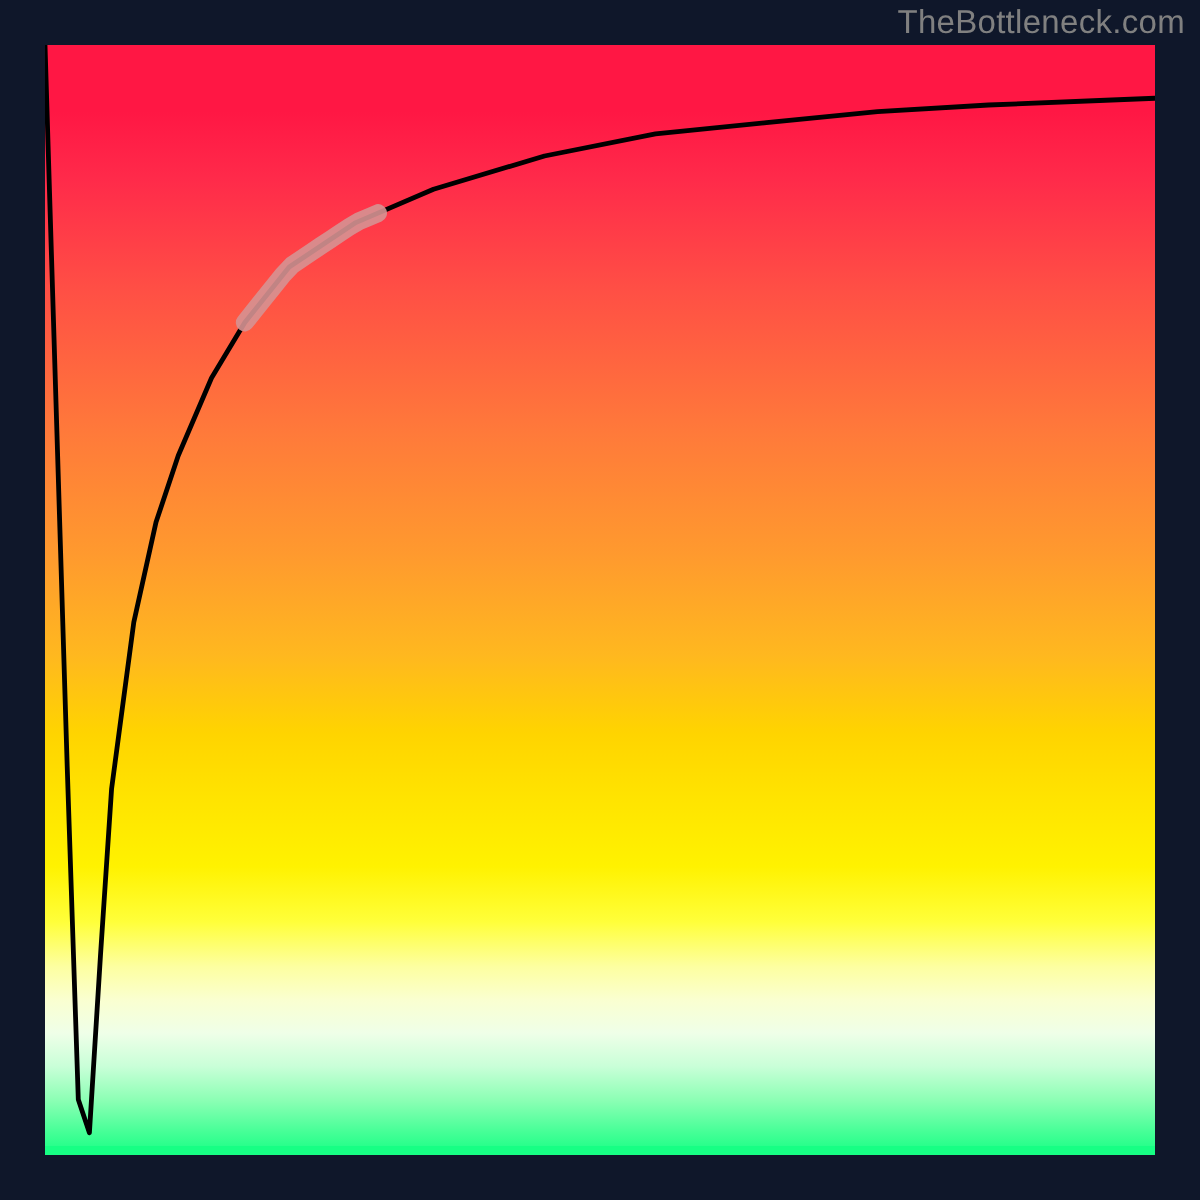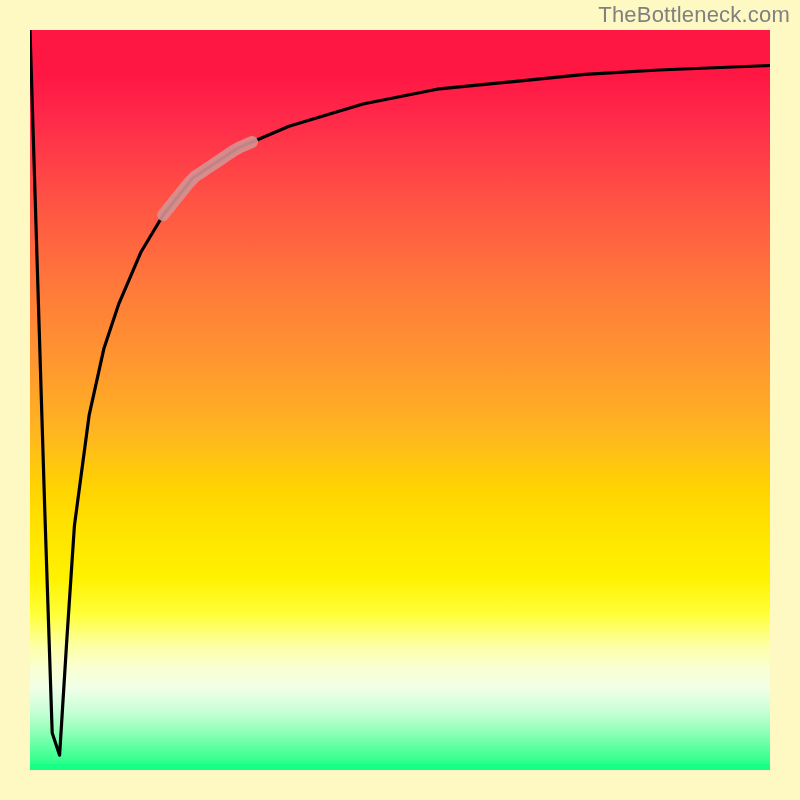--- a/index.html
+++ b/index.html
@@ -8,21 +8,21 @@
     width: 800px;
     height: 800px;
     background: #000;
     font-family: Arial, Helvetica, sans-serif;
     overflow: hidden;
   }
   .frame {
     position: relative;
     width: 800px;
     height: 800px;
-    background: #fef9c3;
+    background: #0f172a;
   }
   .attribution {
     position: absolute;
     top: 2px;
     right: 10px;
     color: #808080;
     font-size: 22px;
     font-weight: 400;
     letter-spacing: 0.2px;
     z-index: 3;

